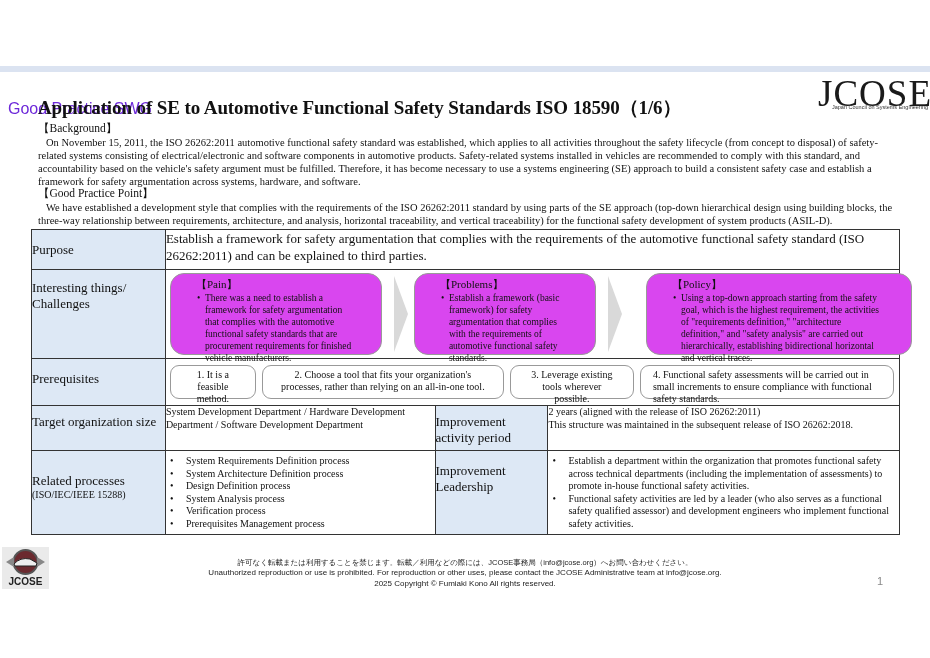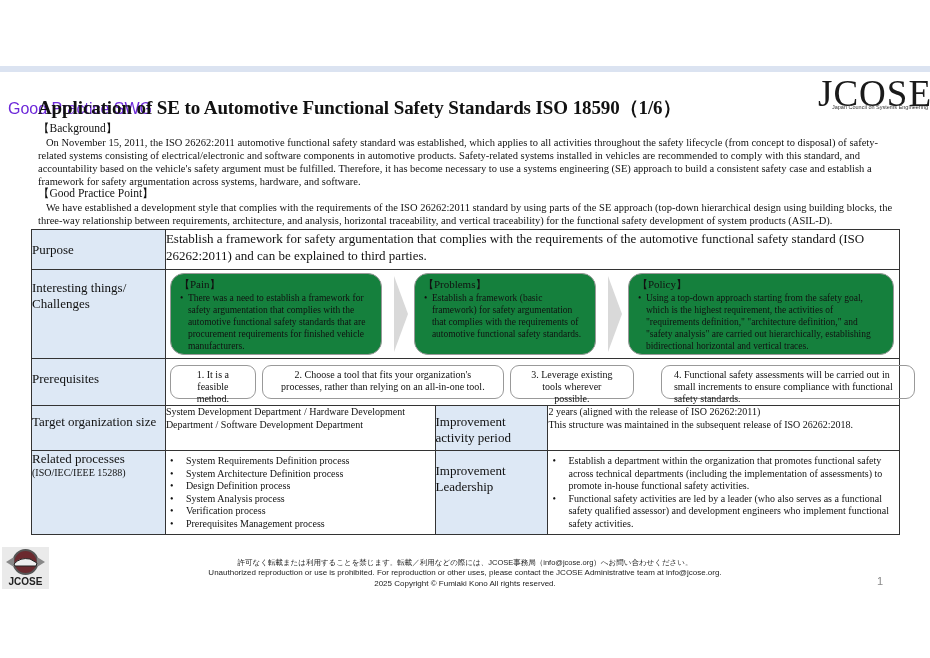--- a/index.html
+++ b/index.html
@@ -11,21 +11,21 @@
   .logo .big{font-size:37px;font-family:"Liberation Serif",serif;letter-spacing:1px;line-height:36px;color:#1a1a1a;}
   .logo .small{position:absolute;left:14px;top:28px;font-size:5.5px;font-family:"Liberation Sans",sans-serif;color:#333;white-space:nowrap;}
   .sec{position:absolute;left:38px;font-size:11.5px;}
   .para{position:absolute;left:38px;width:860px;font-size:10.5px;line-height:13px;text-indent:8px;}
   table.main{position:absolute;left:31px;top:229px;width:869px;border-collapse:collapse;}
   table.main td{border:1.3px solid #333;vertical-align:top;padding:0;}
   td.head{background:#dde8f5;text-align:left;font-size:13px;line-height:16px;}
   td.cell{font-size:10px;line-height:12.5px;padding:4px 6px;}
   .purpose-text{font-size:13px;line-height:17px;padding:4px 6px;}
   .boxrow{position:relative;height:88px;}
-  .rbox{position:absolute;border:1px solid #999;border-radius:14px;background:#15803d;font-size:9.5px;line-height:12px;padding:4px 8px;box-sizing:border-box;}
+  .rbox{position:absolute;border:1px solid #999;border-radius:14px;background:#d946ef;font-size:9.5px;line-height:12px;padding:4px 25px;box-sizing:border-box;}
   .rbox .bt{font-size:11px;line-height:13px;}
   .rbox ul{margin:1px 0 0 0;padding:0 0 0 9px;list-style:none;}
   .rbox li{position:relative;}
   .rbox li:before{content:"•";position:absolute;left:-8px;}
   .chev{position:absolute;width:0;height:0;border-top:38px solid transparent;border-bottom:38px solid transparent;border-left:14px solid #d9d9d9;}
   .prow{position:relative;height:46px;}
   .pbox{position:absolute;top:6px;height:34px;border:1px solid #999;border-radius:9px;font-size:10px;line-height:12px;box-sizing:border-box;padding:3px 16px;text-align:center;}
   ul.bul{margin:0;padding:0 0 0 16px;list-style:none;}
   ul.bul li{position:relative;padding-left:4px;}
   ul.bul li:before{content:"•";position:absolute;left:-12px;}
@@ -72,51 +72,51 @@
               </ul>
         </div>
         <div class="chev" style="left:228px;top:6px;"></div>
         <div class="rbox" style="left:248px;top:3px;width:182px;height:82px;">
           <div class="bt">【Problems】</div>
           <ul>
                 <li>Establish a framework (basic framework) for safety argumentation that complies with the requirements of automotive functional safety standards.</li>
               </ul>
         </div>
         <div class="chev" style="left:442px;top:6px;"></div>
-        <div class="rbox" style="left:462px;top:3px;width:266px;height:82px;">
+        <div class="rbox" style="left:480px;top:3px;width:266px;height:82px;">
           <div class="bt">【Policy】</div>
           <ul>
                 <li>Using a top-down approach starting from the safety goal, which is the highest requirement, the activities of "requirements definition," "architecture definition," and "safety analysis" are carried out hierarchically, establishing bidirectional horizontal and vertical traces.</li>
               </ul>
         </div>
       </div>
     </td>
   </tr>
   <tr style="height:46px">
     <td class="head" style="padding-top:12px">Prerequisites</td>
     <td colspan="3">
       <div class="prow">
         <div class="pbox" style="left:4px;width:86px;">1. It is a feasible method.</div>
         <div class="pbox" style="left:96px;width:242px;">2. Choose a tool that fits your organization's processes, rather than relying on an all-in-one tool.</div>
         <div class="pbox" style="left:344px;width:124px;">3. Leverage existing tools wherever possible.</div>
-        <div class="pbox" style="left:474px;width:254px;text-align:left;padding-left:12px;margin-left:21px;">4. Functional safety assessments will be carried out in small increments to ensure compliance with functional safety standards.</div>
+        <div class="pbox" style="left:474px;width:254px;text-align:left;padding-left:12px;">4. Functional safety assessments will be carried out in small increments to ensure compliance with functional safety standards.</div>
       </div>
     </td>
   </tr>
   <tr style="height:45px">
     <td class="head" style="padding-top:8px">Target organization size</td>
     <td class="cell">System Development Department / Hardware Development Department / Software Development Department</td>
     <td class="head" style="padding-top:8px">Improvement activity period</td>
     <td class="cell">
       <div>2 years (aligned with the release of ISO 26262:2011)</div>
       <div>This structure was maintained in the subsequent release of ISO 26262:2018.</div>
     </td>
   </tr>
   <tr style="height:84px">
-    <td class="head" style="padding-top:0">
+    <td class="head" style="padding-top:22px">
       <div>Related processes</div>
       <div style="font-size:10px;line-height:12px">(ISO/IEC/IEEE 15288)</div>
     </td>
     <td class="cell" style="padding-top:4px">
       <ul class="bul">
         <li>System Requirements Definition process</li>
         <li>System Architecture Definition process</li>
         <li>Design Definition process</li>
         <li>System Analysis process</li>
         <li>Verification process</li>

